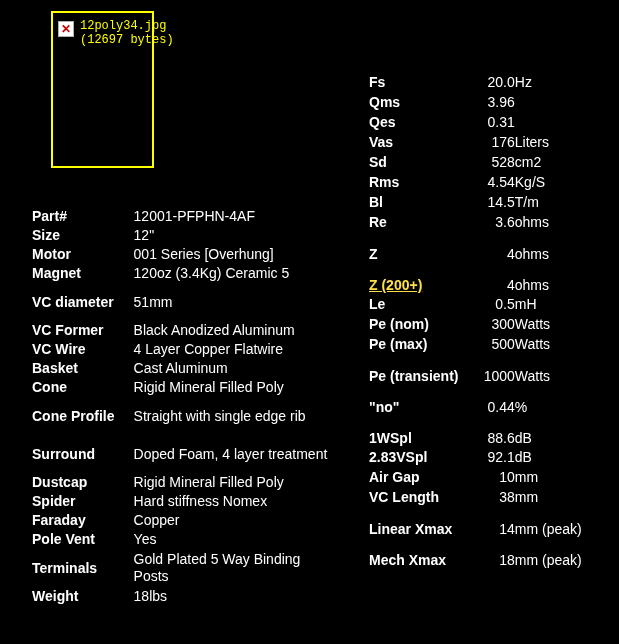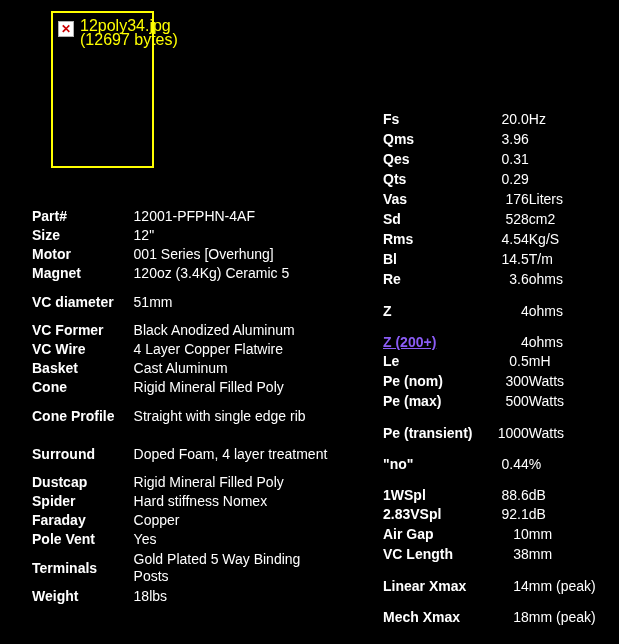--- a/index.html
+++ b/index.html
@@ -49,22 +49,22 @@
     color: #cc0000;
     font-family: "Liberation Sans", sans-serif;
     font-size: 12px;
     font-weight: bold;
     line-height: 14px;
     text-align: center;
   }
   .bi-text {
     margin-left: 6px;
     color: #ffff00;
-    font-family: Liberation Sans, sans-serif;
-    font-size: 16px;
+    font-family: Liberation Mono, monospace;
+    font-size: 12px;
     line-height: 14px;
     white-space: nowrap;
   }
 
   
   .spec-table {
     position: absolute;
     border-collapse: collapse;
   }
   .spec-table td {
@@ -101,44 +101,43 @@
   }
   #left-table td.spec-value {
     width: 202px;
     text-align: left;
   }
   #left-table tr { height: 19px; }
   #left-table tr.tall { height: 38px; margin-left: 20px; }
 
   
   #right-table {
-    left: 383px;
+    left: 369px;
     top: 72px;
     width: 230px;
-    margin-top: 37px;
   }
   #right-table td.spec-label {
     width: 100px;
     text-align: left;
     padding-right: 4px;
   }
   #right-table td.spec-value {
     width: 44px;
     text-align: right;
     padding-right: 0;
   }
   #right-table td.spec-unit {
     width: 86px;
     text-align: left;
   }
   #right-table tr { height: 20px; }
   #right-table tr.gap-before td { padding-top: 14px; }
 
   .link-label {
-    color: #8b5cf6;
+    color: #fde047;
     text-decoration: underline;
   }
 </style>
 </head>
 <body>
 
 <div id="broken-image">
   <div class="bi-inner">
     <span class="bi-icon">
       <span>✕</span>
@@ -234,25 +233,20 @@
         <td class="spec-label">Qms</td>
         <td class="spec-value">3.96</td>
         <td class="spec-unit"></td>
       </tr>
       <tr>
         <td class="spec-label">Qes</td>
         <td class="spec-value">0.31</td>
         <td class="spec-unit"></td>
       </tr>
       <tr>
-        <td class="spec-label">Qts</td>
-        <td class="spec-value">0.29</td>
-        <td class="spec-unit"></td>
-      </tr>
-      <tr>
         <td class="spec-label">Vas</td>
         <td class="spec-value">176</td>
         <td class="spec-unit">Liters</td>
       </tr>
       <tr>
         <td class="spec-label">Sd</td>
         <td class="spec-value">528</td>
         <td class="spec-unit">cm2</td>
       </tr>
       <tr>

